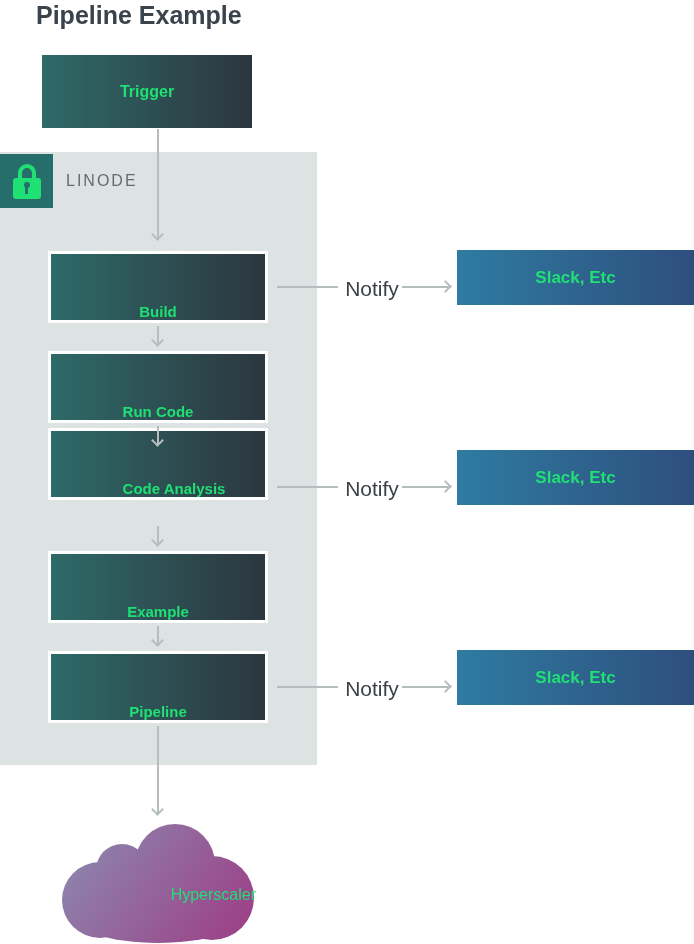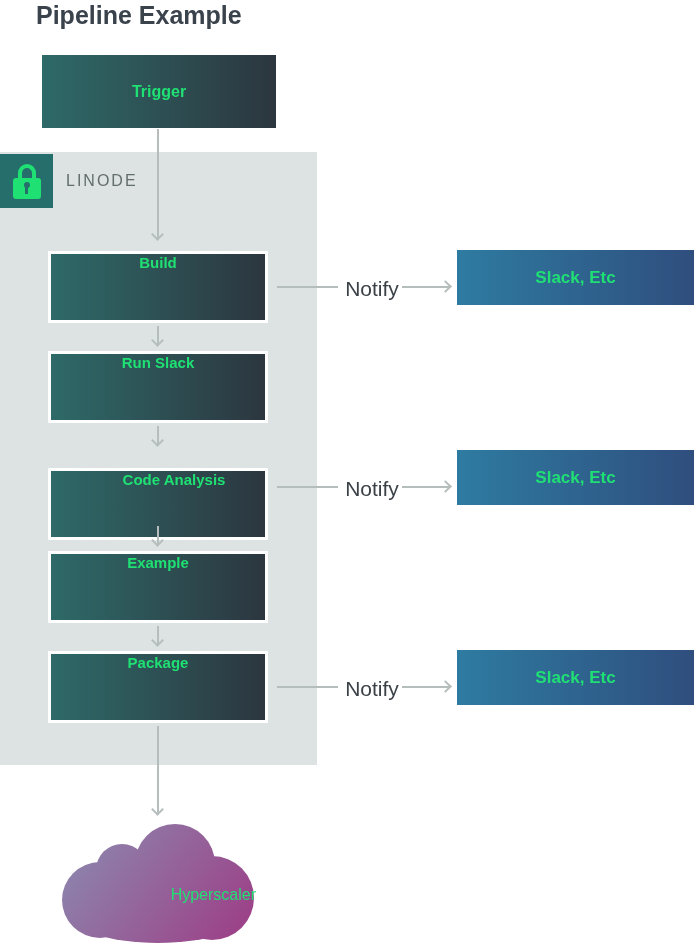--- a/index.html
+++ b/index.html
@@ -22,21 +22,21 @@
     font-family:"Liberation Sans", sans-serif;
     background:#ffffff;
     overflow:hidden;
   }
   .abs{position:absolute;}
   .page-title{
     left:36px;top:1px;
     font-size:25px;font-weight:bold;color:var(--titleColor);
   }
   .trigger-box{
-    left:42px;top:55px;width:234px;height:73px;
+    left:42px;top:55px;width:210px;height:73px;
     background:linear-gradient(90deg,var(--boxGradStart),var(--boxGradEnd));
     display:flex;align-items:center;justify-content:center;
     color:var(--green);font-weight:bold;font-size:16px;
   }
   .linode-container{
     left:0;top:152px;width:317px;height:613px;
     background:var(--linodeBg);
   }
   .lock-badge{
     left:0;top:154px;width:53px;height:54px;
@@ -64,21 +64,21 @@
     background:var(--lockBg);
   }
   .linode-label{
     left:66px;top:172px;
     font-size:16px;color:var(--linodeText);letter-spacing:2px;
   }
   .step-box{
     left:48px;width:220px;height:72px;
     border:3px solid #ffffff;
     background:linear-gradient(90deg,var(--boxGradStart),var(--boxGradEnd));
-    display:flex;align-items:flex-start;justify-content:center;
+    display:flex;align-items:flex-end;justify-content:center;
     color:var(--green);font-weight:bold;font-size:15px;
   }
   .slack-box{
     left:457px;width:237px;height:55px;
     background:linear-gradient(90deg,var(--slackGradStart),var(--slackGradEnd));
     display:flex;align-items:center;justify-content:center;
     color:var(--green);font-weight:bold;font-size:17px;
   }
   .varrow{
     position:absolute;width:2px;background:var(--arrow);
@@ -127,30 +127,30 @@
 <div class="abs linode-label">LINODE</div>
 
 <div class="varrow" style="left:157px;top:129px;height:110px;">
   <div class="chev-down"></div>
 </div>
 
 <div class="abs step-box" style="top:251px;">
   <span>Build</span>
 </div>
 <div class="abs step-box" style="top:351px;">
-  <span>Run Slack</span>
-</div>
-<div class="abs step-box" style="top:468px;padding-left:32px;">
+  <span>Run Code</span>
+</div>
+<div class="abs step-box" style="top:428px;padding-left:32px;">
   <span>Code Analysis</span>
 </div>
 <div class="abs step-box" style="top:551px;">
   <span>Example</span>
 </div>
 <div class="abs step-box" style="top:651px;">
-  <span>Package</span>
+  <span>Pipeline</span>
 </div>
 
 <div class="varrow" style="left:157px;top:326px;height:19px;">
   <div class="chev-down"></div>
 </div>
 <div class="varrow" style="left:157px;top:426px;height:19px;">
   <div class="chev-down"></div>
 </div>
 <div class="varrow" style="left:157px;top:526px;height:19px;">
   <div class="chev-down"></div>

